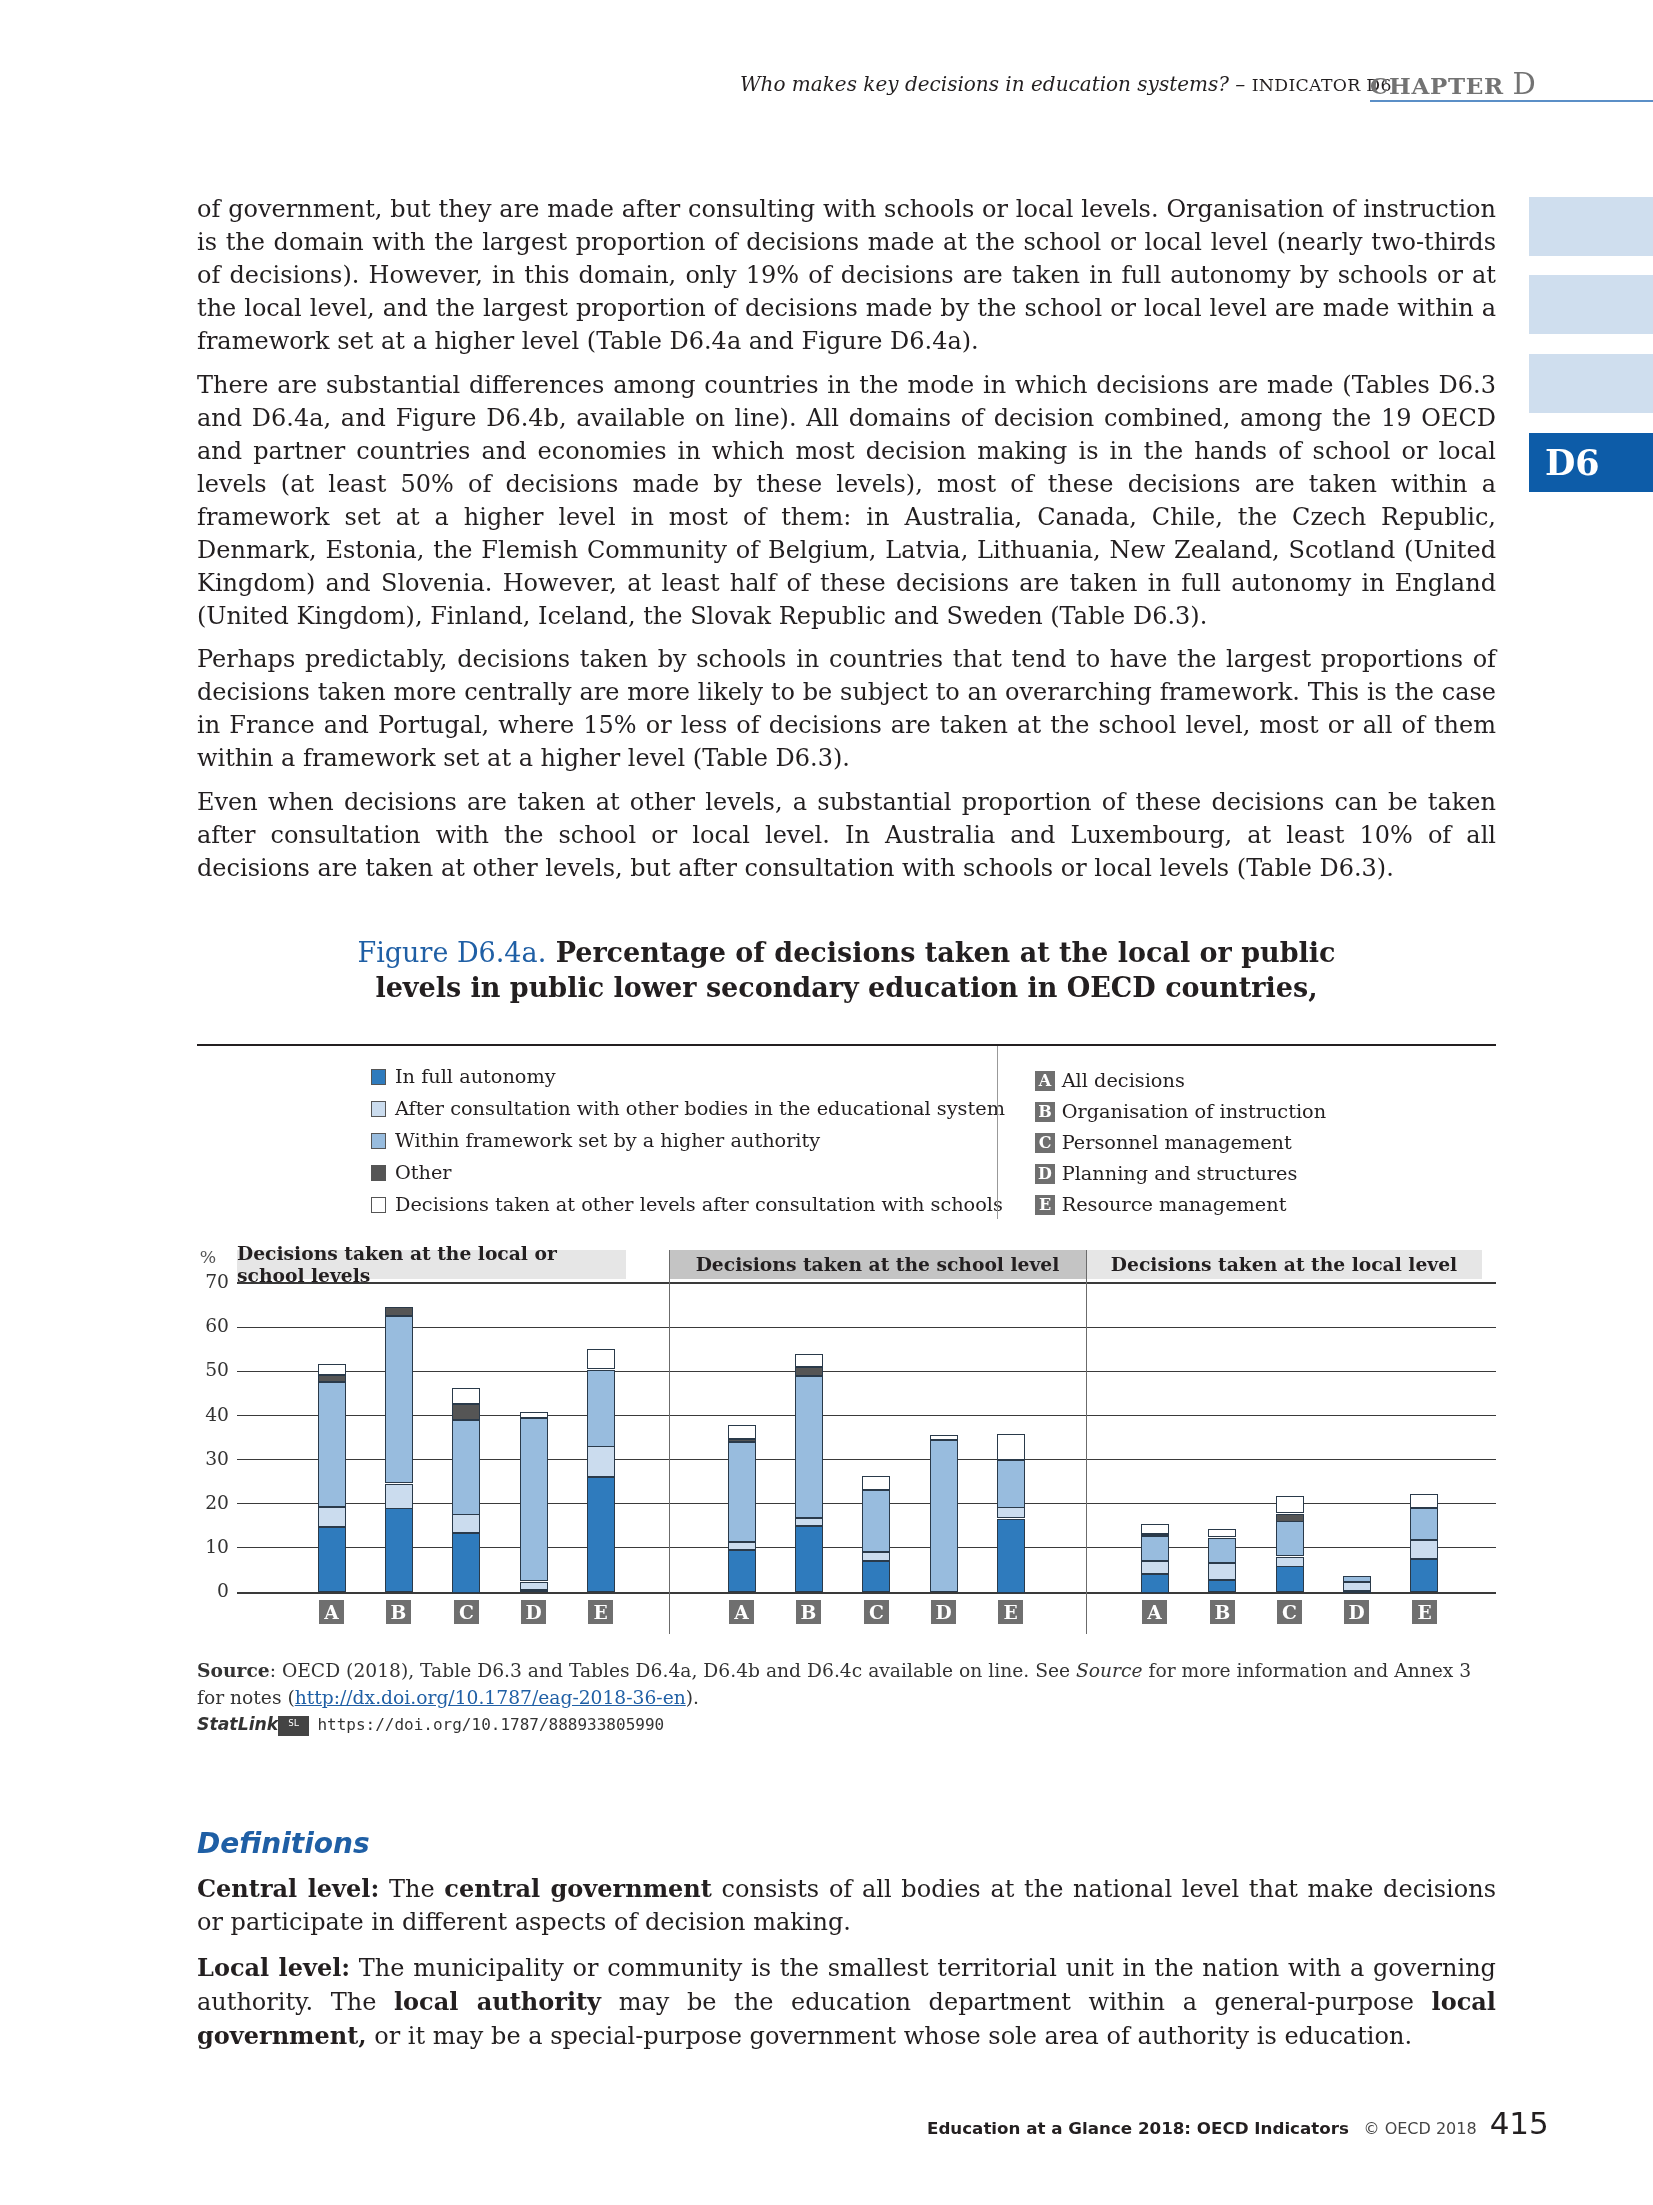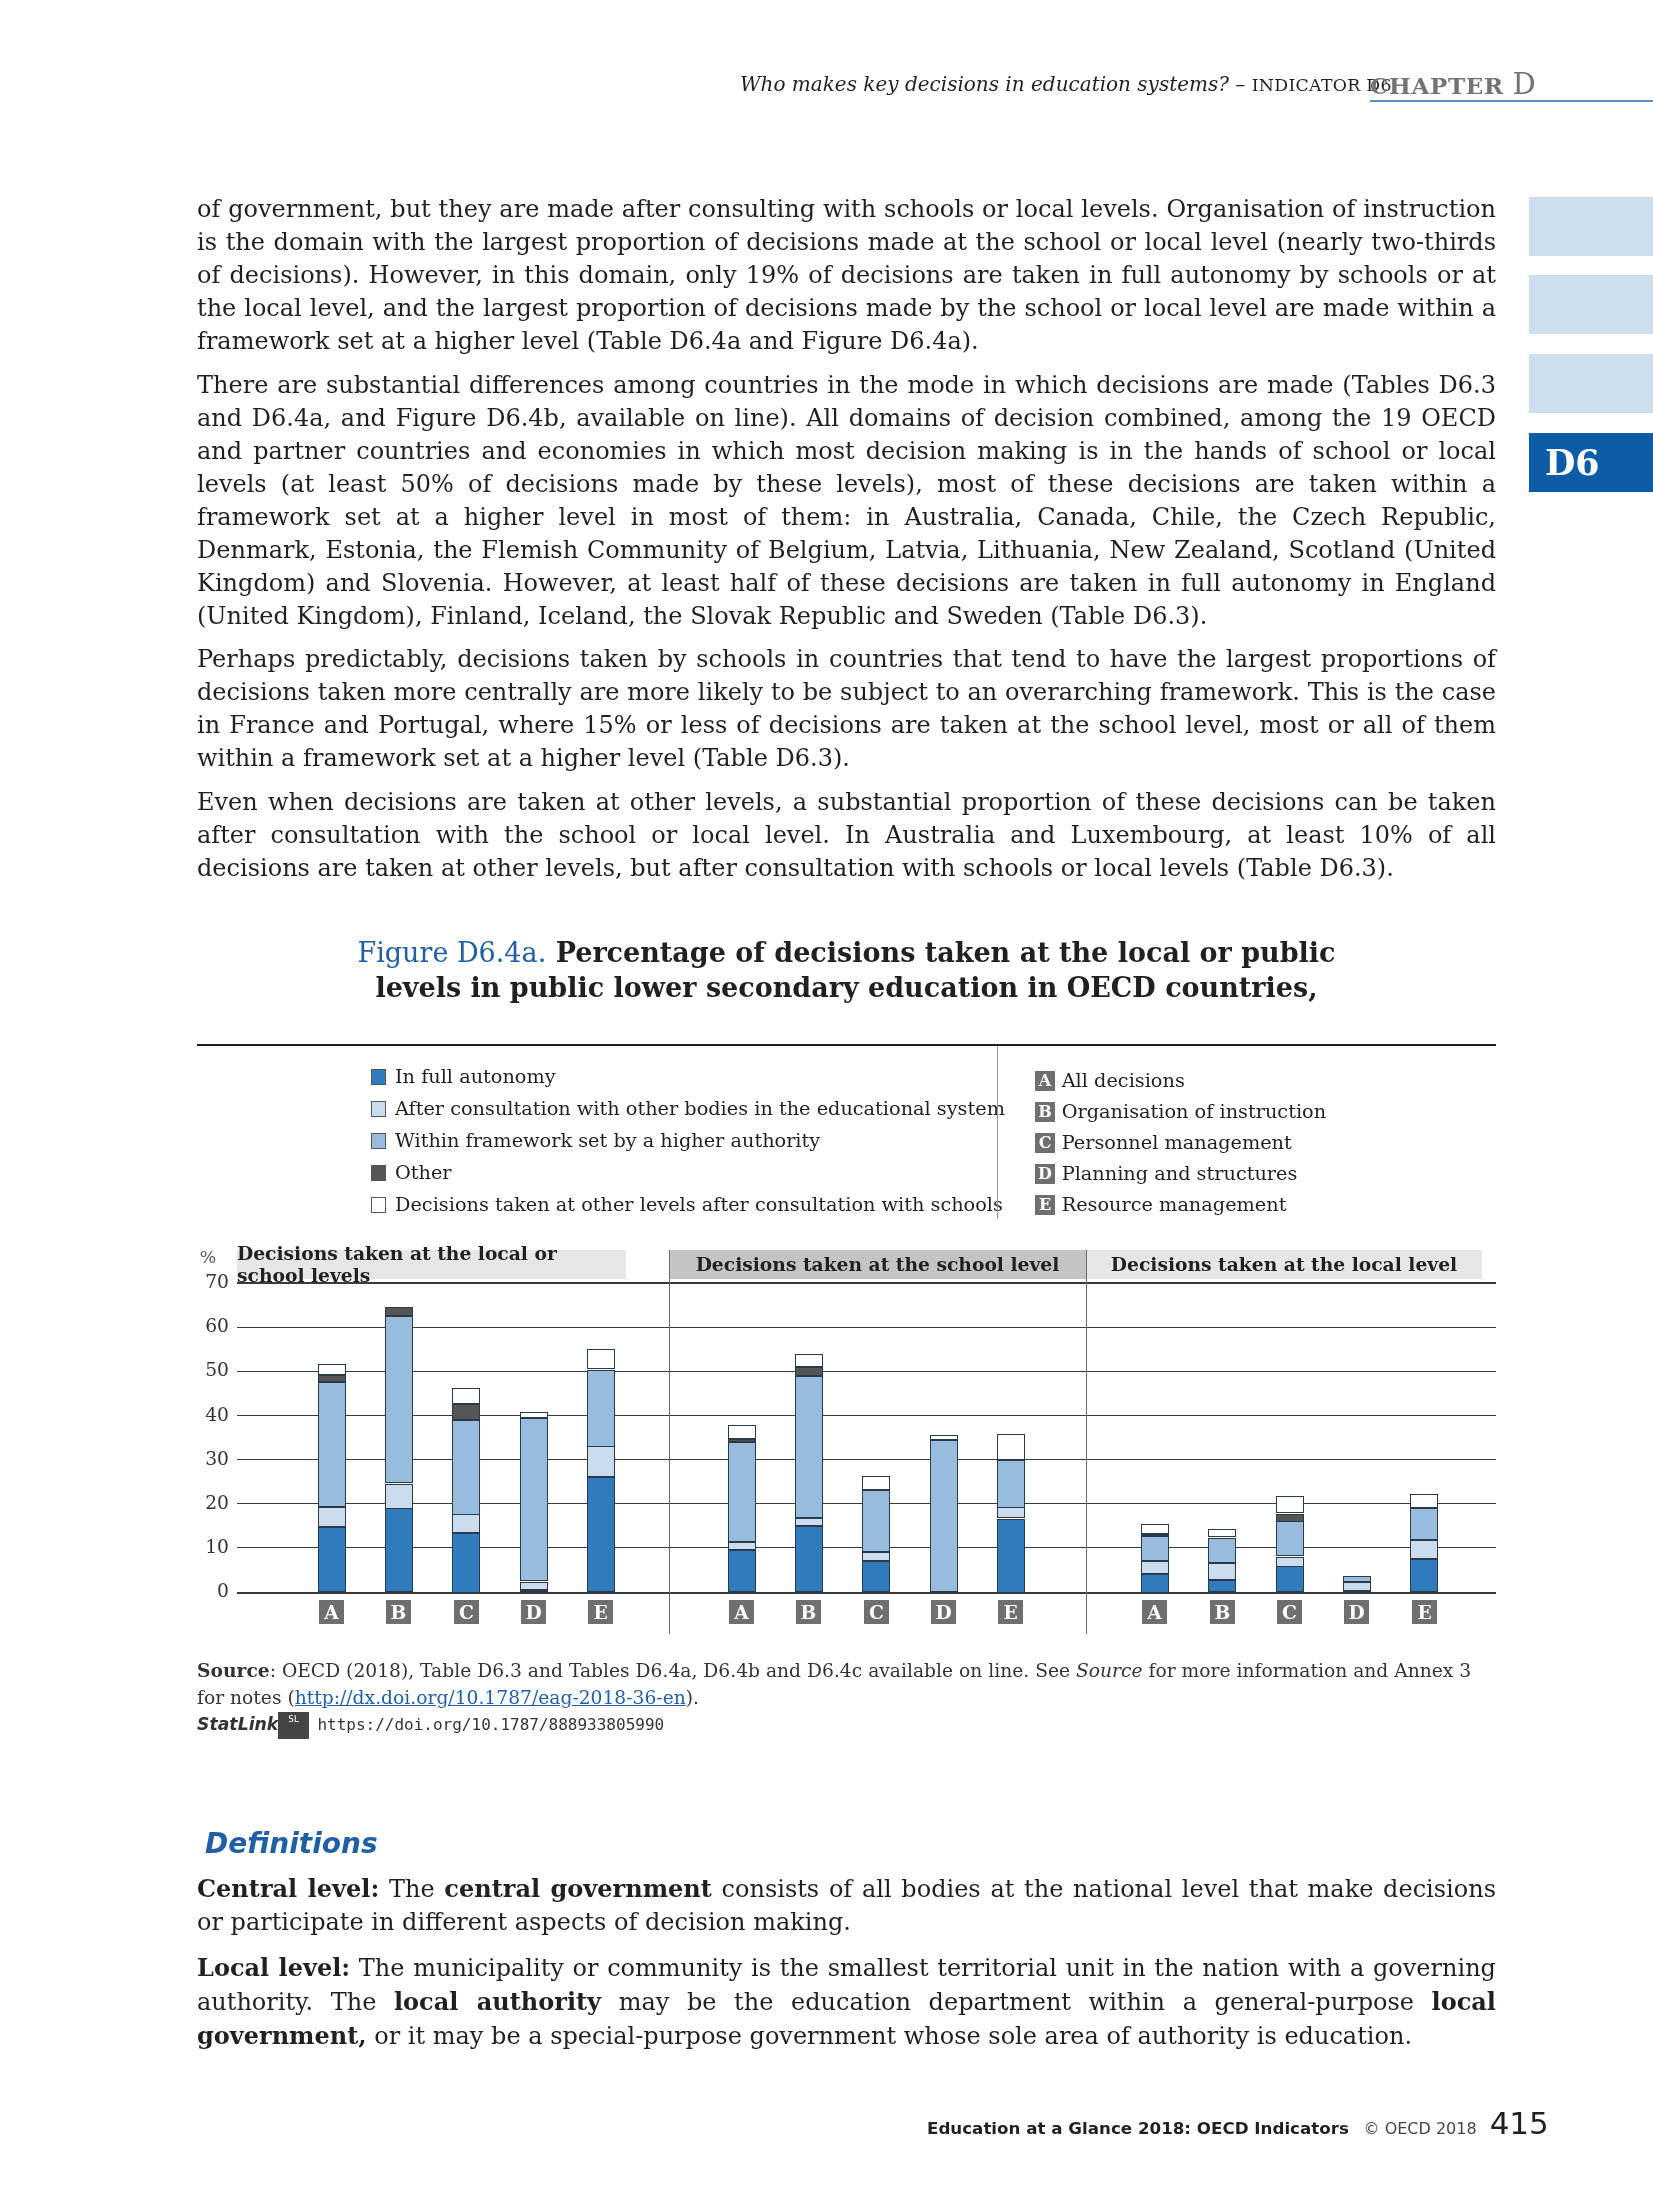--- a/index.html
+++ b/index.html
@@ -28,22 +28,22 @@
   .gridline { position:absolute; left:40px; width:1259px; height:1.3px; background:#3a3a3a; }
   .ytick { position:absolute; left:0; width:32px; text-align:right; font-size:18.7px; color:#333; }
   .panel-sep { position:absolute; width:1.3px; background:#6b6b6b; }
   .bar { position:absolute; width:28px; }
   .seg { position:absolute; left:0; width:100%; box-sizing:border-box; border:1.3px solid #2a3a4a; }
   .xbadge { position:absolute; width:25px; height:24px; background:#6f6f6f; color:#fff; font-size:18.7px; font-weight:bold; display:flex; align-items:center; justify-content:center; }
   .source { position:absolute; top:1657px; left:197px; width:1299px; font-size:18.7px; line-height:27px; color:#333; }
   .source a { color:#1f5fa5; text-decoration:underline; }
   .statlink { font-family:"DejaVu Sans Mono", monospace; font-size:16px; }
   .statlink .sl { font-family:"DejaVu Sans", sans-serif; font-style:italic; font-weight:bold; font-size:17.3px; }
-  .statlink .logo { display:inline-block; width:31px; height:27px; background:#444; color:#fff; font-size:9.3px; text-align:center; line-height:13.3px; margin-right:8px; vertical-align:middle; }
-  .def-head { position:absolute; top:1827px; left:197px; font-family:"DejaVu Sans", sans-serif; font-weight:bold; font-style:italic; font-size:28px; color:#1f5fa5;margin-left:8px; }
+  .statlink .logo { display:inline-block; width:31px; height:20px; background:#444; color:#fff; font-size:9.3px; text-align:center; line-height:13.3px; margin-right:8px; vertical-align:middle; }
+  .def-head { position:absolute; top:1827px; left:197px; font-family:"DejaVu Sans", sans-serif; font-weight:bold; font-style:italic; font-size:28px; color:#1f5fa5; }
   .defs { position:absolute; top:1872px; left:197px; width:1299px; font-size:24px; line-height:33px; text-align:justify; }
   .defs p { margin:0 0 12px 0; }
   .footer { position:absolute; top:2105px; left:927px; white-space:nowrap; font-family:"DejaVu Sans", sans-serif; display:flex; align-items:baseline; }
   .footer .book { font-weight:bold; font-size:16.7px; }
   .footer .copy { font-size:16px; color:#444; margin-left:14.7px; }
   .footer .page { font-size:31px; margin-left:13px; }
 </style>
 </head>
 <body>
 

